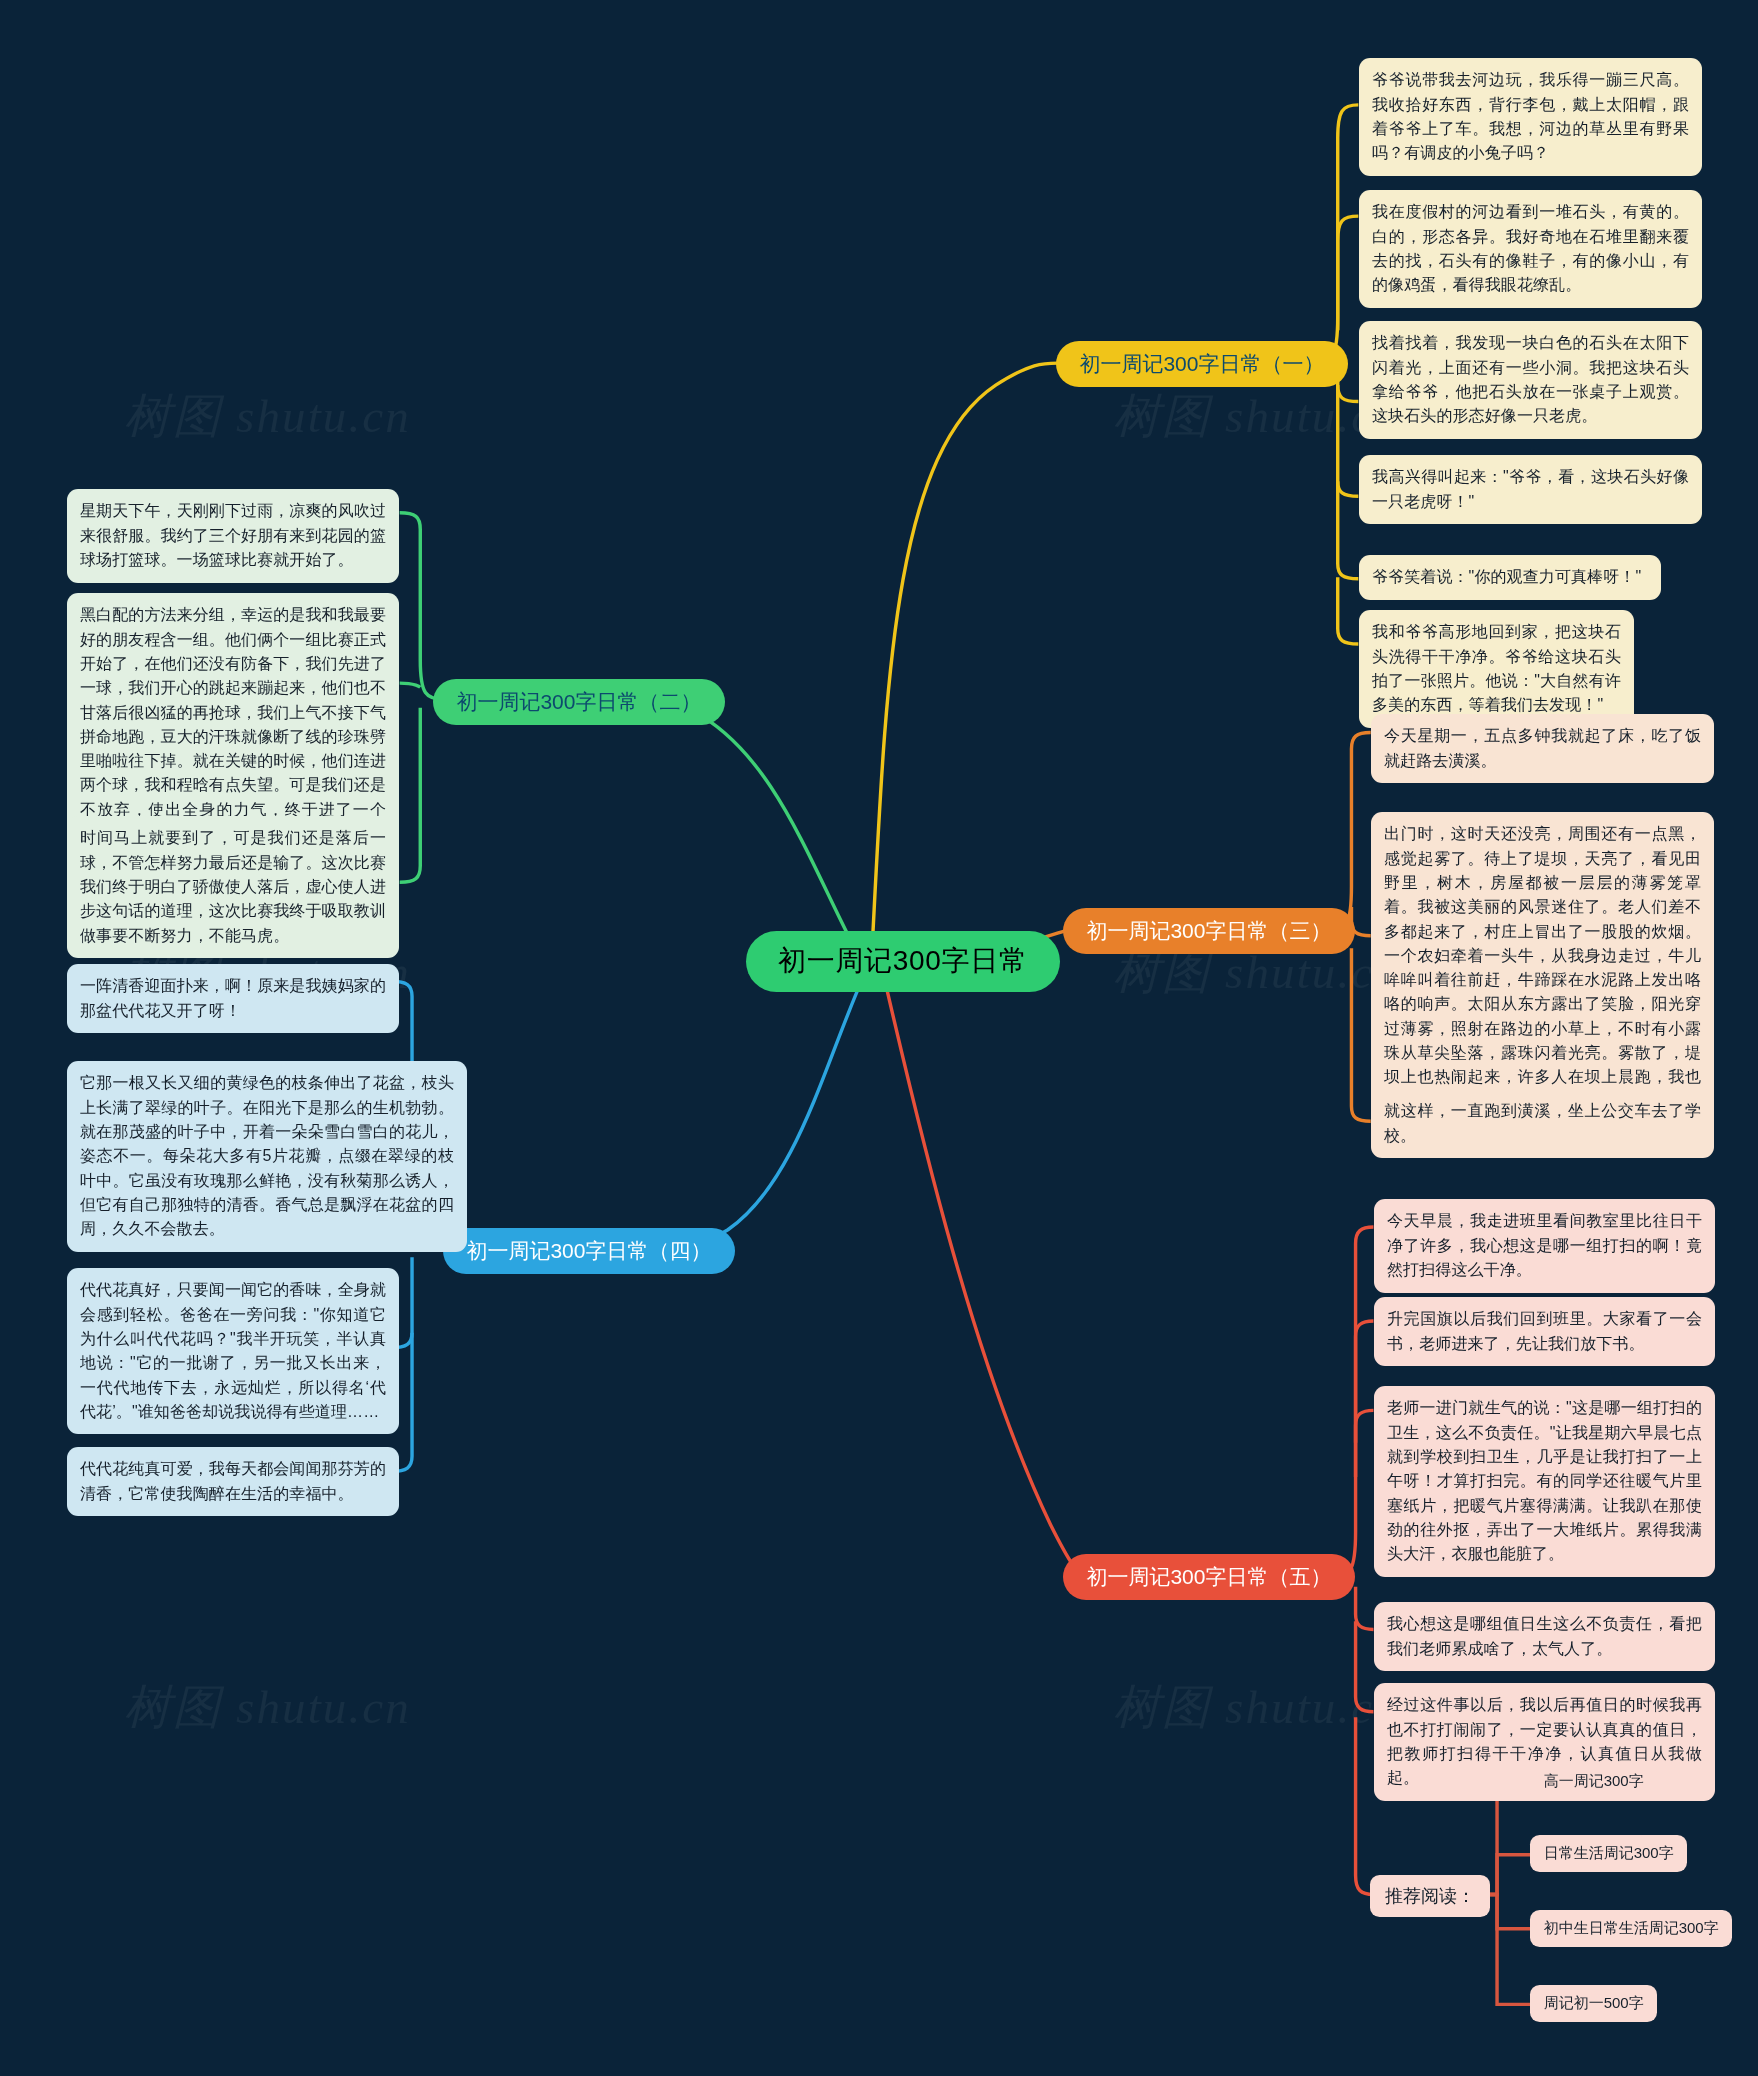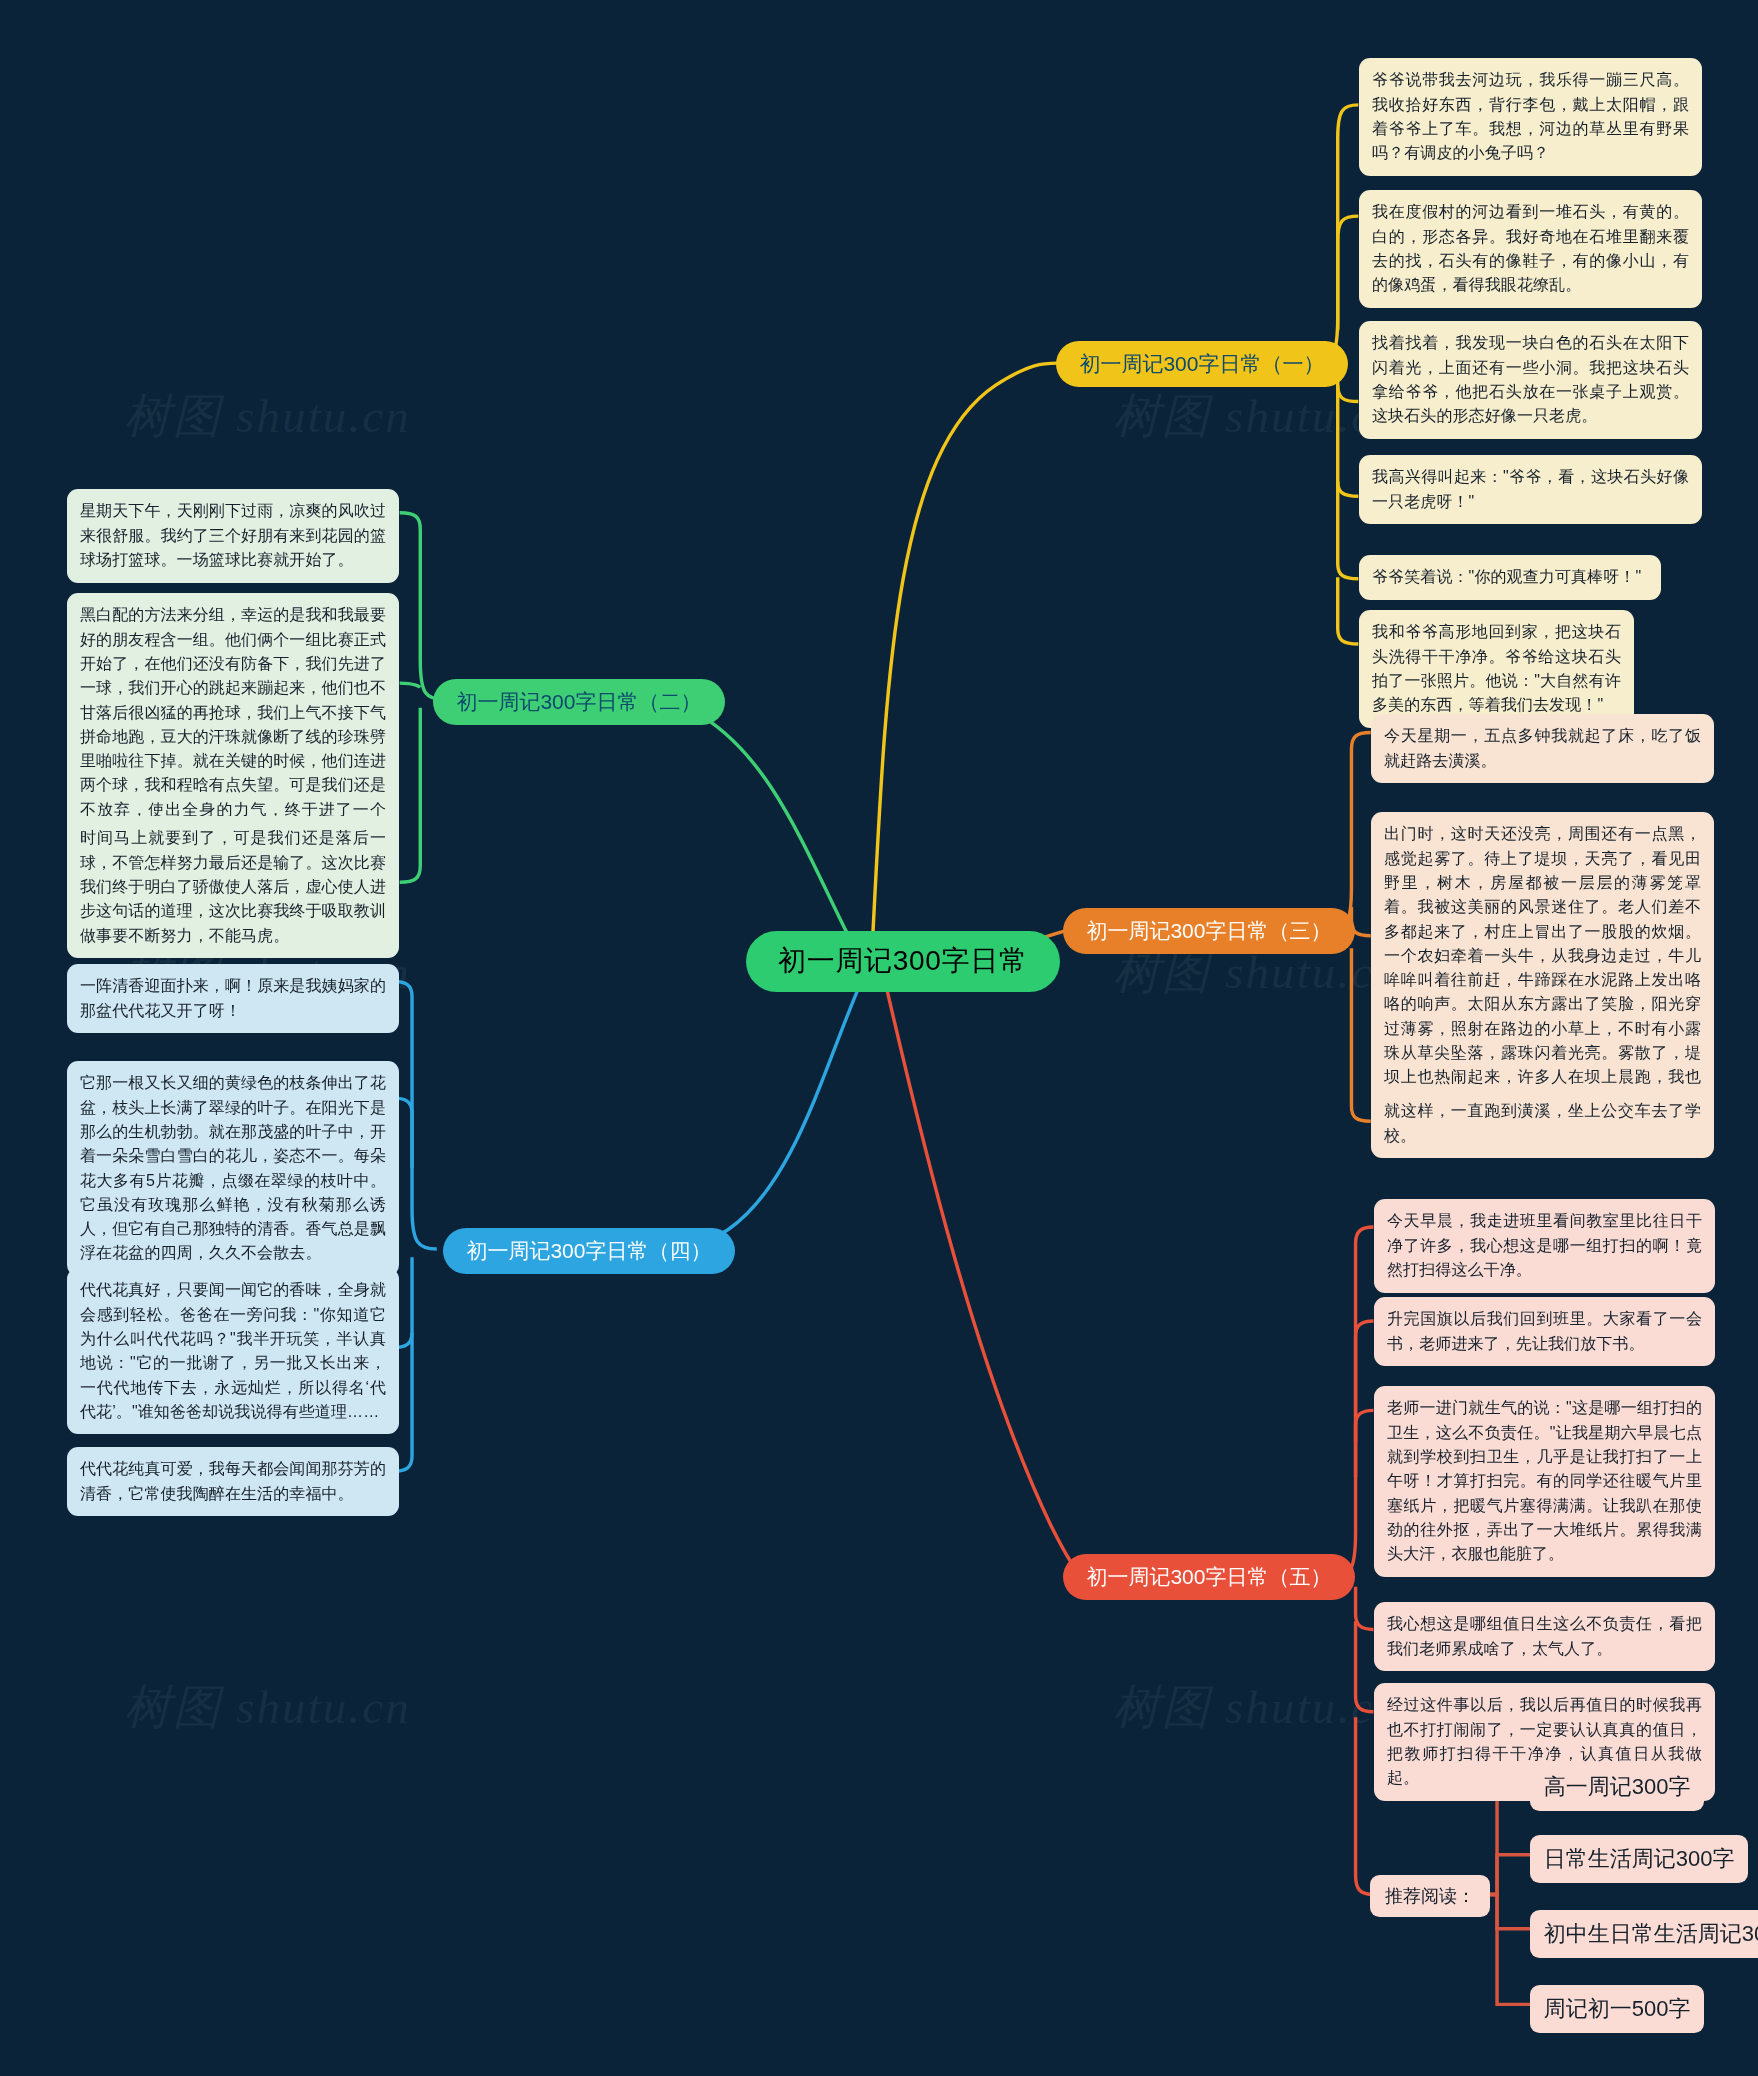--- a/index.html
+++ b/index.html
@@ -77,21 +77,21 @@
     border-radius: 9.6px;
     padding: 9px 15px;
     font-size: 18px;
     color: #16202b;
     white-space: nowrap;
   }
   .rec-item {
     background: #fadcd5;
     border-radius: 9.6px;
     padding: 9px 13.7px;
-    font-size: 22px;
+    font-size: 15px;
     color: #16202b;
     white-space: nowrap;
   }
 </style>
 </head>
 <body>
 
 <div id="canvas">
 
   <div class="wm" style="left:124px; top:385px;">树图 shutu.cn</div>
@@ -162,21 +162,21 @@
   <div class="node card c2" style="left:67px; top:593px; width:332px;">黑白配的方法来分组，幸运的是我和我最要好的朋友程含一组。他们俩个一组比赛正式开始了，在他们还没有防备下，我们先进了一球，我们开心的跳起来蹦起来，他们也不甘落后很凶猛的再抢球，我们上气不接下气拼命地跑，豆大的汗珠就像断了线的珍珠劈里啪啦往下掉。就在关键的时候，他们连进两个球，我和程晗有点失望。可是我们还是不放弃，使出全身的力气，终于进了一个球。</div>
   <div class="node card c2" style="left:67px; top:816px; width:332px;">时间马上就要到了，可是我们还是落后一球，不管怎样努力最后还是输了。这次比赛我们终于明白了骄傲使人落后，虚心使人进步这句话的道理，这次比赛我终于吸取教训做事要不断努力，不能马虎。</div>
 
   <div class="node branch b3" style="left:1063px; top:908px;">初一周记300字日常（三）</div>
   <div class="node card c3" style="left:1371px; top:714px; width:343px;">今天星期一，五点多钟我就起了床，吃了饭就赶路去潢溪。</div>
   <div class="node card c3" style="left:1371px; top:812px; width:343px;">出门时，这时天还没亮，周围还有一点黑，感觉起雾了。待上了堤坝，天亮了，看见田野里，树木，房屋都被一层层的薄雾笼罩着。我被这美丽的风景迷住了。老人们差不多都起来了，村庄上冒出了一股股的炊烟。一个农妇牵着一头牛，从我身边走过，牛儿哞哞叫着往前赶，牛蹄踩在水泥路上发出咯咯的响声。太阳从东方露出了笑脸，阳光穿过薄雾，照射在路边的小草上，不时有小露珠从草尖坠落，露珠闪着光亮。雾散了，堤坝上也热闹起来，许多人在坝上晨跑，我也被带动了，也和他们一起跑。</div>
   <div class="node card c3" style="left:1371px; top:1089px; width:343px;">就这样，一直跑到潢溪，坐上公交车去了学校。</div>
 
   <div class="node branch b4" style="left:443px; top:1228px;">初一周记300字日常（四）</div>
   <div class="node card c4" style="left:67px; top:964px; width:332px;">一阵清香迎面扑来，啊！原来是我姨妈家的那盆代代花又开了呀！</div>
-  <div class="node card c4" style="left:67px; top:1061px; width:332px;">它那一根又长又细的黄绿色的枝条伸出了花盆，枝头上长满了翠绿的叶子。在阳光下是那么的生机勃勃。就在那茂盛的叶子中，开着一朵朵雪白雪白的花儿，姿态不一。每朵花大多有5片花瓣，点缀在翠绿的枝叶中。它虽没有玫瑰那么鲜艳，没有秋菊那么诱人，但它有自己那独特的清香。香气总是飘浮在花盆的四周，久久不会散去。</div>
+  <div class="node card c4" style="left:67px; top:1061px; width:400px;">它那一根又长又细的黄绿色的枝条伸出了花盆，枝头上长满了翠绿的叶子。在阳光下是那么的生机勃勃。就在那茂盛的叶子中，开着一朵朵雪白雪白的花儿，姿态不一。每朵花大多有5片花瓣，点缀在翠绿的枝叶中。它虽没有玫瑰那么鲜艳，没有秋菊那么诱人，但它有自己那独特的清香。香气总是飘浮在花盆的四周，久久不会散去。</div>
   <div class="node card c4" style="left:67px; top:1268px; width:332px;">代代花真好，只要闻一闻它的香味，全身就会感到轻松。爸爸在一旁问我："你知道它为什么叫代代花吗？"我半开玩笑，半认真地说："它的一批谢了，另一批又长出来，一代代地传下去，永远灿烂，所以得名‘代代花’。"谁知爸爸却说我说得有些道理……</div>
   <div class="node card c4" style="left:67px; top:1447px; width:332px;">代代花纯真可爱，我每天都会闻闻那芬芳的清香，它常使我陶醉在生活的幸福中。</div>
 
   <div class="node branch b5" style="left:1063px; top:1554px;">初一周记300字日常（五）</div>
   <div class="node card c5" style="left:1374px; top:1199px; width:341px;">今天早晨，我走进班里看间教室里比往日干净了许多，我心想这是哪一组打扫的啊！竟然打扫得这么干净。</div>
   <div class="node card c5" style="left:1374px; top:1297px; width:341px;">升完国旗以后我们回到班里。大家看了一会书，老师进来了，先让我们放下书。</div>
   <div class="node card c5" style="left:1374px; top:1386px; width:341px;">老师一进门就生气的说："这是哪一组打扫的卫生，这么不负责任。"让我星期六早晨七点就到学校到扫卫生，几乎是让我打扫了一上午呀！才算打扫完。有的同学还往暖气片里塞纸片，把暖气片塞得满满。让我趴在那使劲的往外抠，弄出了一大堆纸片。累得我满头大汗，衣服也能脏了。</div>
   <div class="node card c5" style="left:1374px; top:1602px; width:341px;">我心想这是哪组值日生这么不负责任，看把我们老师累成啥了，太气人了。</div>
   <div class="node card c5" style="left:1374px; top:1683px; width:341px;">经过这件事以后，我以后再值日的时候我再也不打打闹闹了，一定要认认真真的值日，把教师打扫得干干净净，认真值日从我做起。</div>
 

